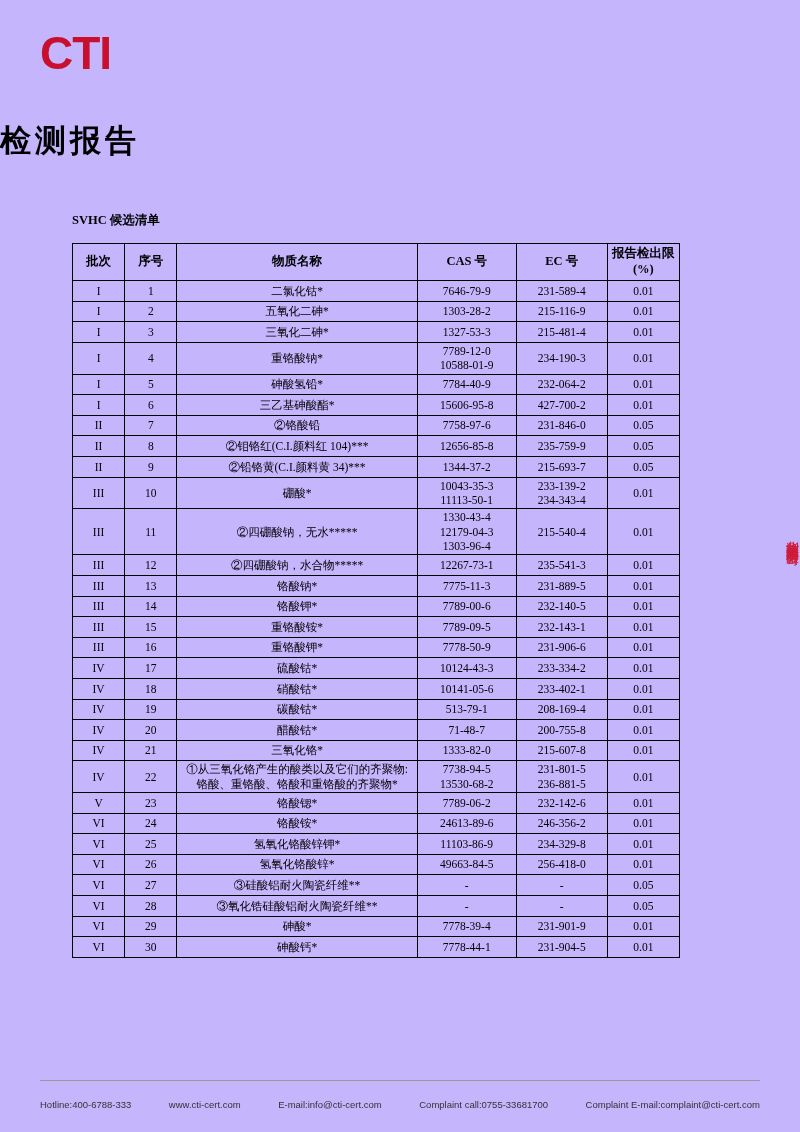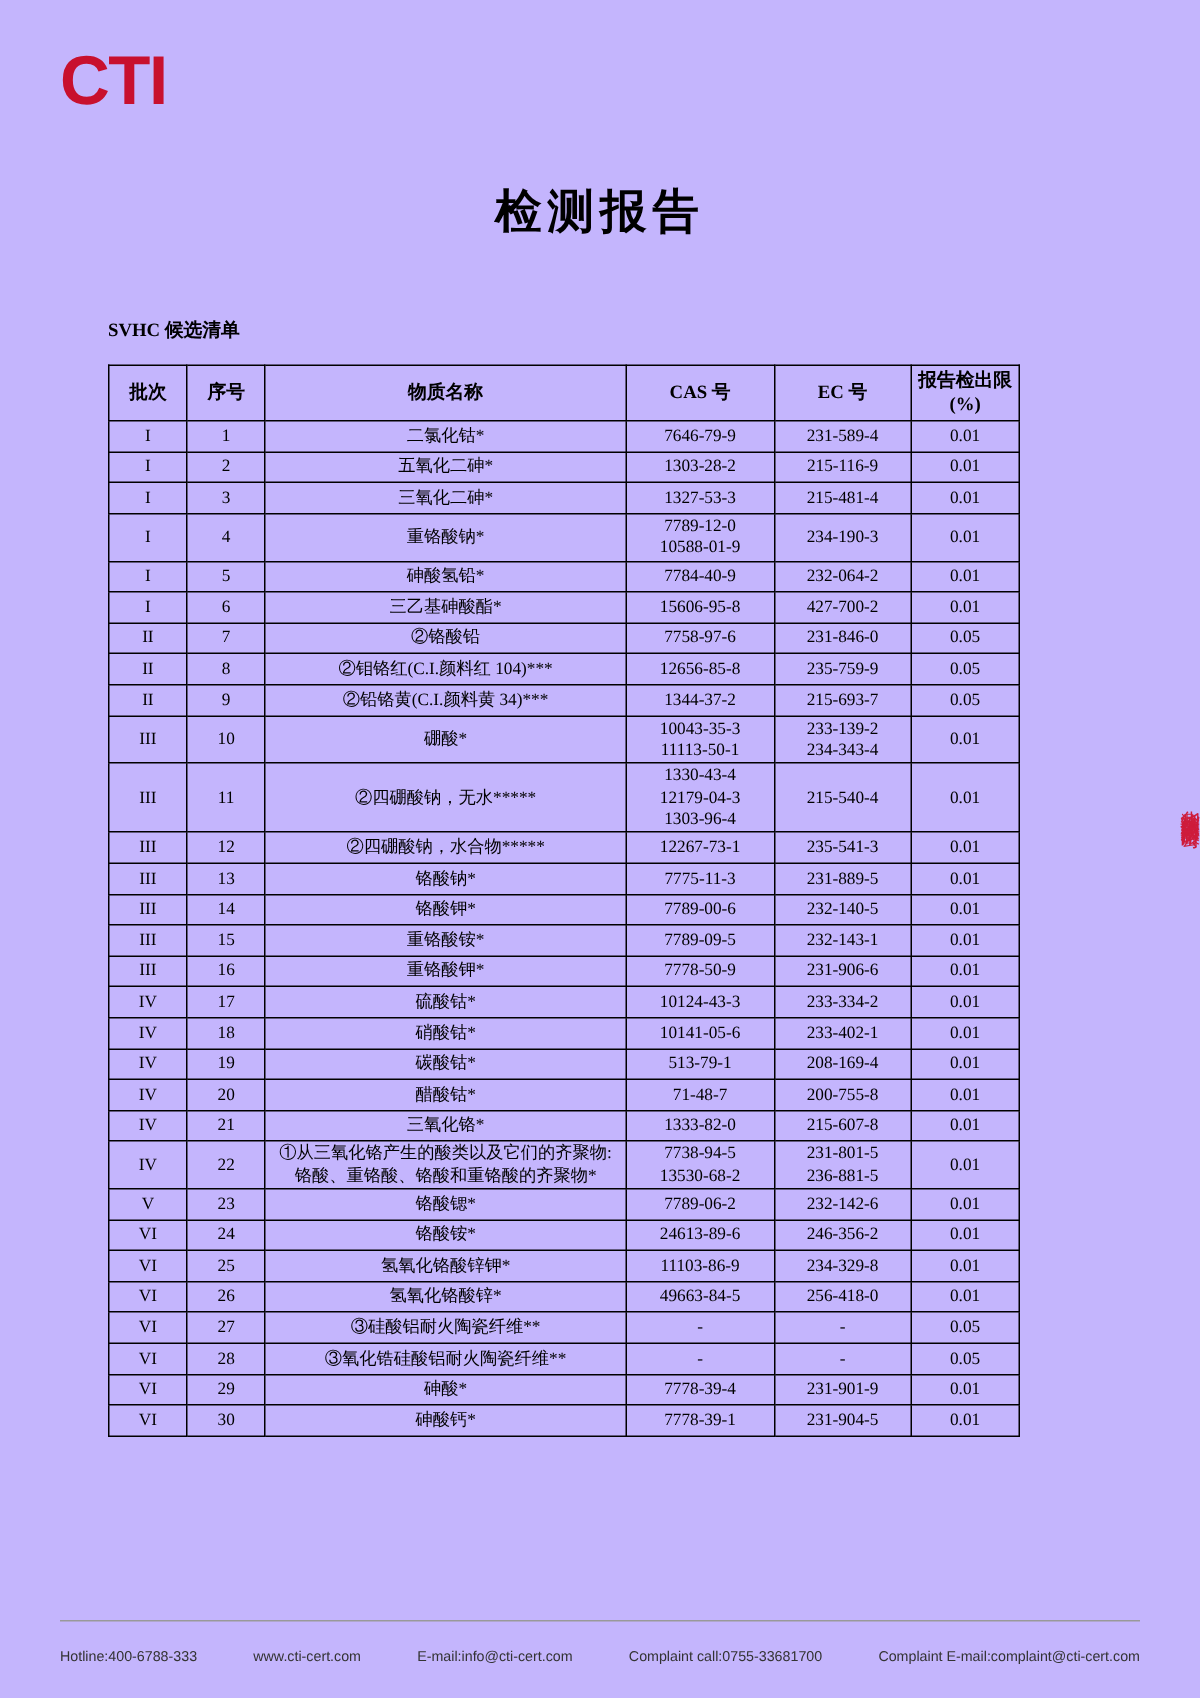--- a/index.html
+++ b/index.html
@@ -58,21 +58,21 @@
     border-top: 1px solid #555;
     padding-top: 3px;
     text-align: center;
   }
 
   .doc-title {
     position: absolute;
     top: 120px;
     left: 0;
     width: 100%;
-    text-align: center;
+    text-align: left;
     font-family: "DejaVu Serif", serif;
     font-size: 31px;
     font-weight: bold;
     letter-spacing: 4px;
   }
 
   .meta-row {
     position: absolute;
     top: 186px;
     left: 72px;
@@ -444,21 +444,21 @@
             <td>29</td>
             <td class="name">砷酸*</td>
             <td>7778-39-4</td>
             <td>231-901-9</td>
             <td>0.01</td>
           </tr>
           <tr>
             <td>VI</td>
             <td>30</td>
             <td class="name">砷酸钙*</td>
-            <td>7778-39-1</td>
+            <td>7778-44-1</td>
             <td>231-904-5</td>
             <td>0.01</td>
           </tr>
         </tbody>
     </table>
   </div>
 
   <div class="stamp">华测检测认证集团股份有限公司</div>
 
   <div class="footer">

